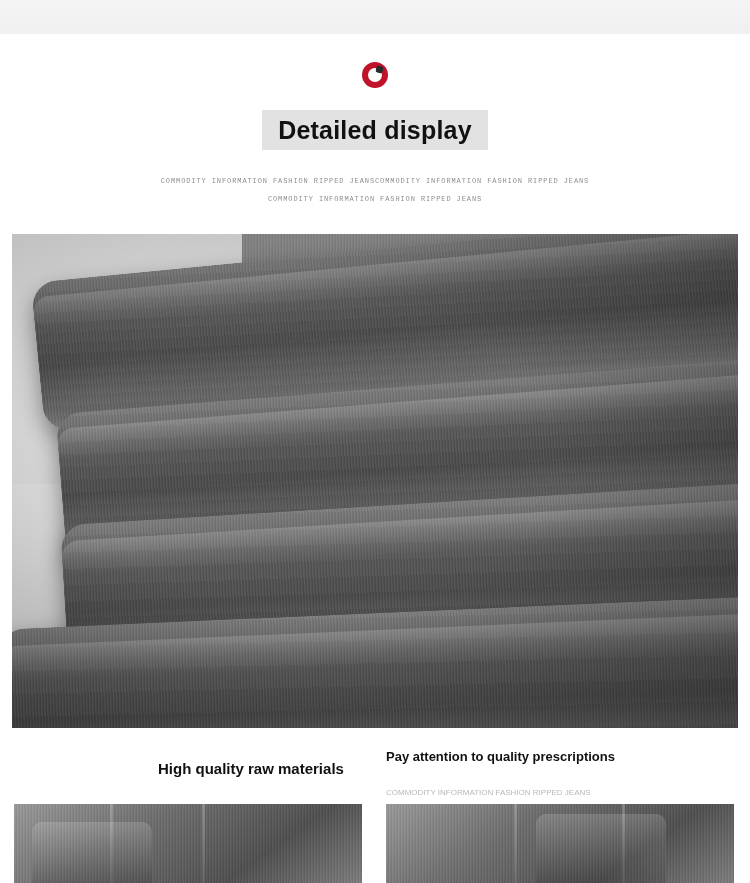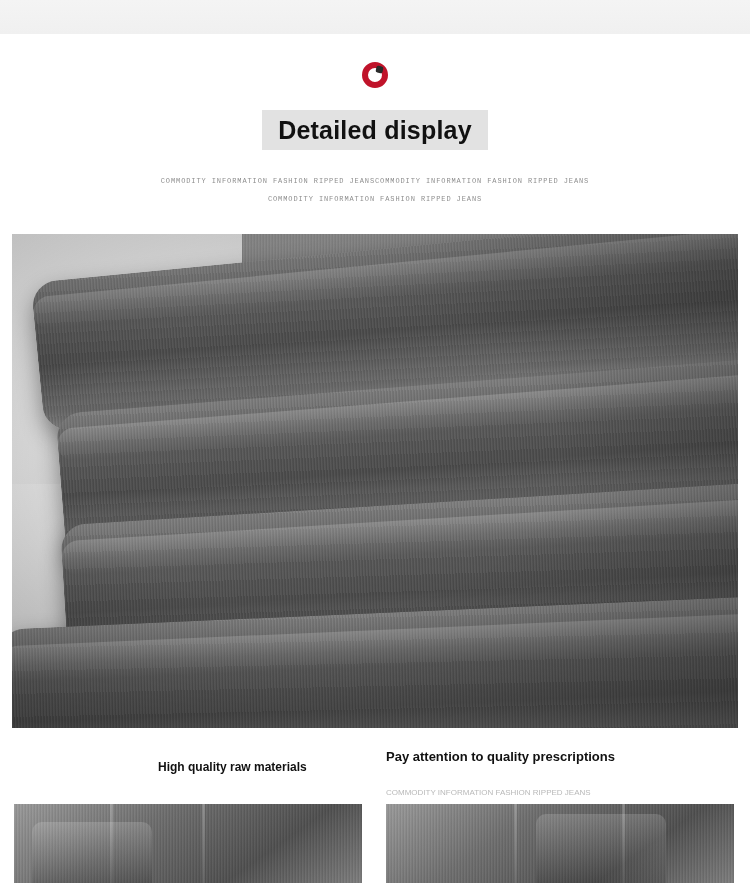--- a/index.html
+++ b/index.html
@@ -190,21 +190,21 @@
     inset: 0;
     background: radial-gradient(ellipse at 42% 45%, rgba(0,0,0,0) 40%, rgba(0,0,0,0.28) 100%);
     pointer-events: none;
   }
 
   
   .cap-left {
     position: absolute;
     top: 760px;
     left: 158px;
-    font-size: 12px;
+    font-size: 15px;
     font-weight: bold;
     color: #111111;
     white-space: nowrap;
   }
   .cap-right {
     position: absolute;
     top: 749px;
     left: 386px;
     font-size: 13px;
     font-weight: bold;

